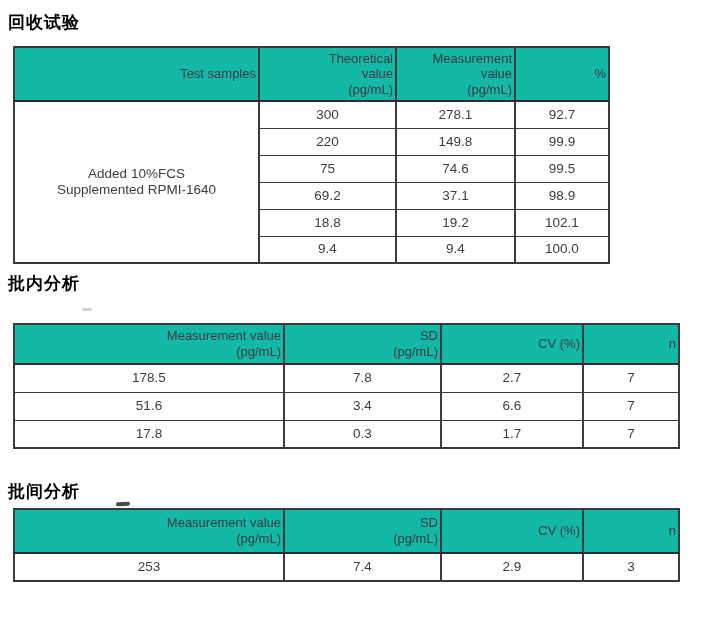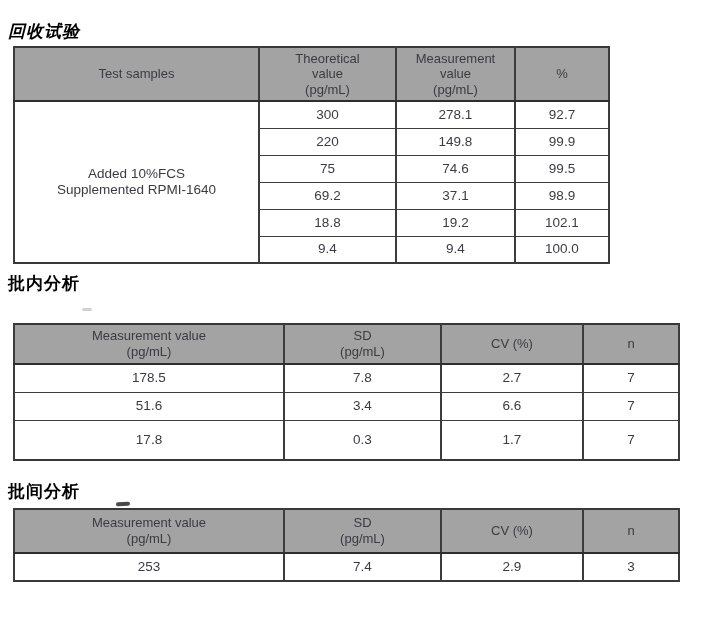--- a/index.html
+++ b/index.html
@@ -9,21 +9,21 @@
 
   .sec-title {
     position: absolute;
     left: 8px;
     font-size: 17px;
     font-weight: bold;
     color: #000000;
     letter-spacing: 1px;
     font-family: "Liberation Sans", "DejaVu Sans", sans-serif;
   }
-  .t1 { top: 20px; font-style: italic; }
+  .t1 { top: 11px; }
   .t2 { top: 272px; }
   .t3 { top: 480px; }
 
   table.tbl {
     position: absolute;
     border-collapse: collapse;
     table-layout: fixed;
     border: 2px solid #383838;
     background: #ffffff;
   }
@@ -32,25 +32,26 @@
     border-right: 2px solid #3c3c3c;
     border-top: 1px solid #3c3c3c;
     border-bottom: 1px solid #3c3c3c;
     text-align: center;
     vertical-align: middle;
     font-size: 13px;
     color: #3b3b42;
     padding: 1px 2px;
   }
   .tbl thead th {
-    background: #a3a3a3;
+    background: #14b8a6;
     font-weight: normal;
     white-space: pre-line;
     line-height: 1.2;
     border-bottom: 2px solid #2e2e2e;
+    text-align: right;
   }
   .tbl td { font-size: 13.5px; line-height: 1.15; }
   .sample-cell { white-space: pre-line; }
 
   .stray-mark {
     position: absolute;
     left: 116px;
     top: 502px;
     width: 14px;
     height: 4px;
@@ -156,21 +157,21 @@
         <td>7.8</td>
         <td>2.7</td>
         <td>7</td>
       </tr>
       <tr style="height:28px">
         <td>51.6</td>
         <td>3.4</td>
         <td>6.6</td>
         <td>7</td>
       </tr>
-      <tr style="height:40px">
+      <tr style="height:28px">
         <td>17.8</td>
         <td>0.3</td>
         <td>1.7</td>
         <td>7</td>
       </tr>
     </tbody>
   </table>
 
   <h2 class="sec-title t3">批间分析</h2>
 

